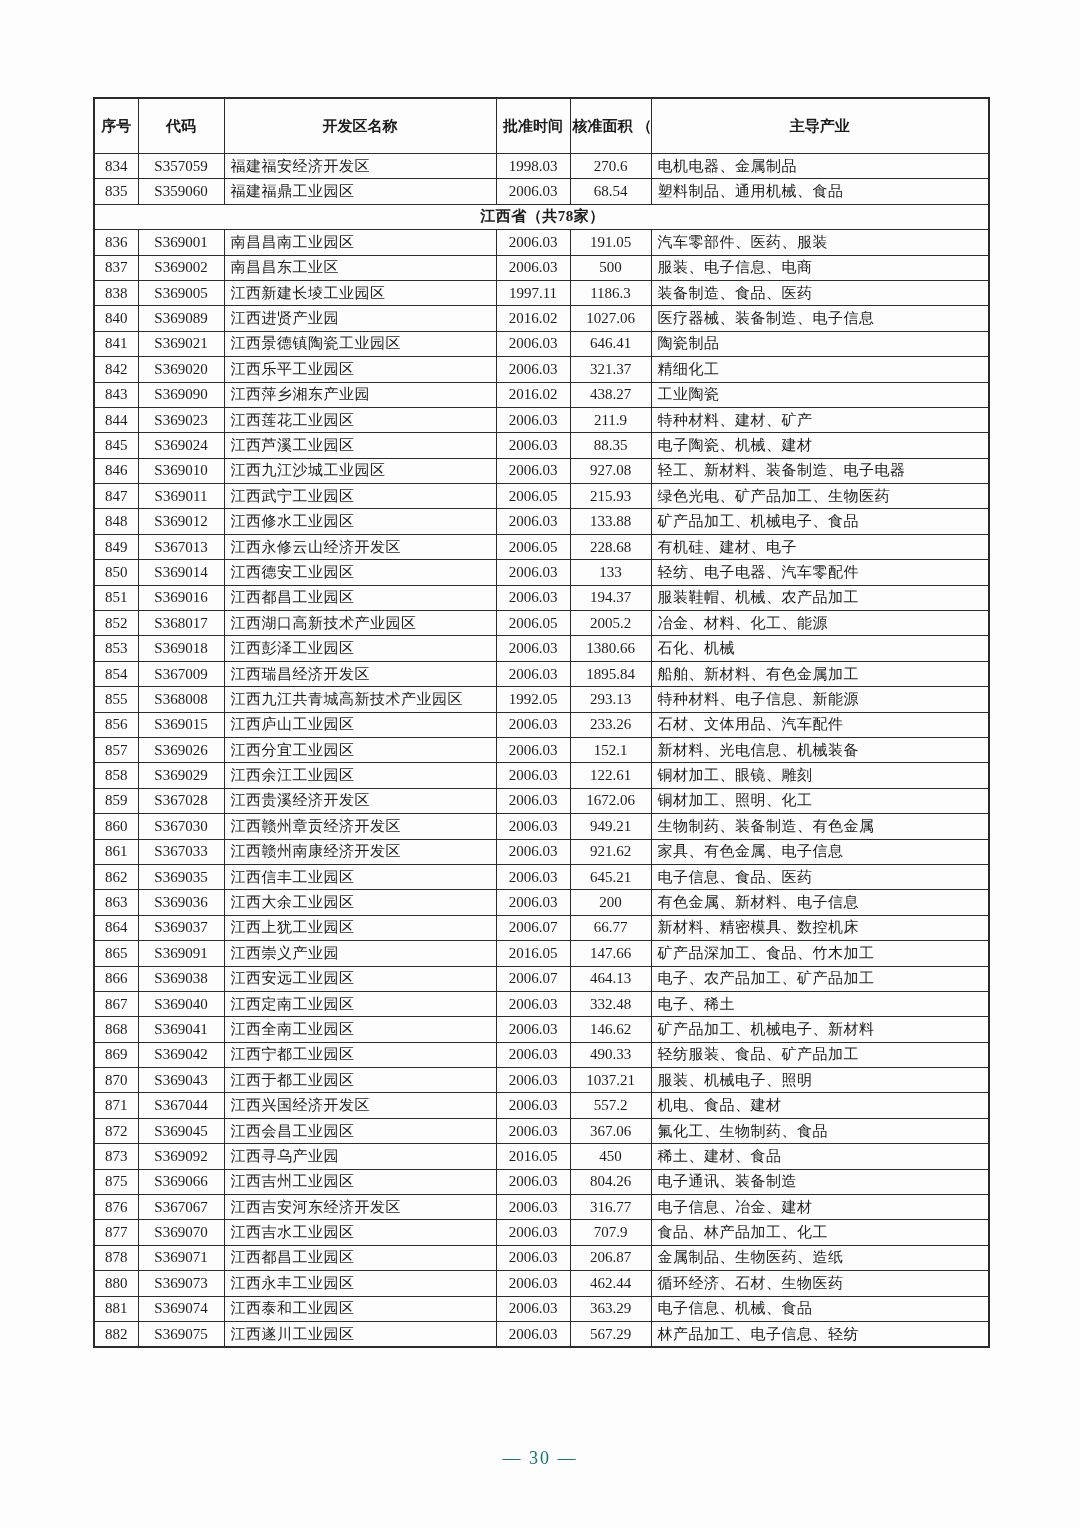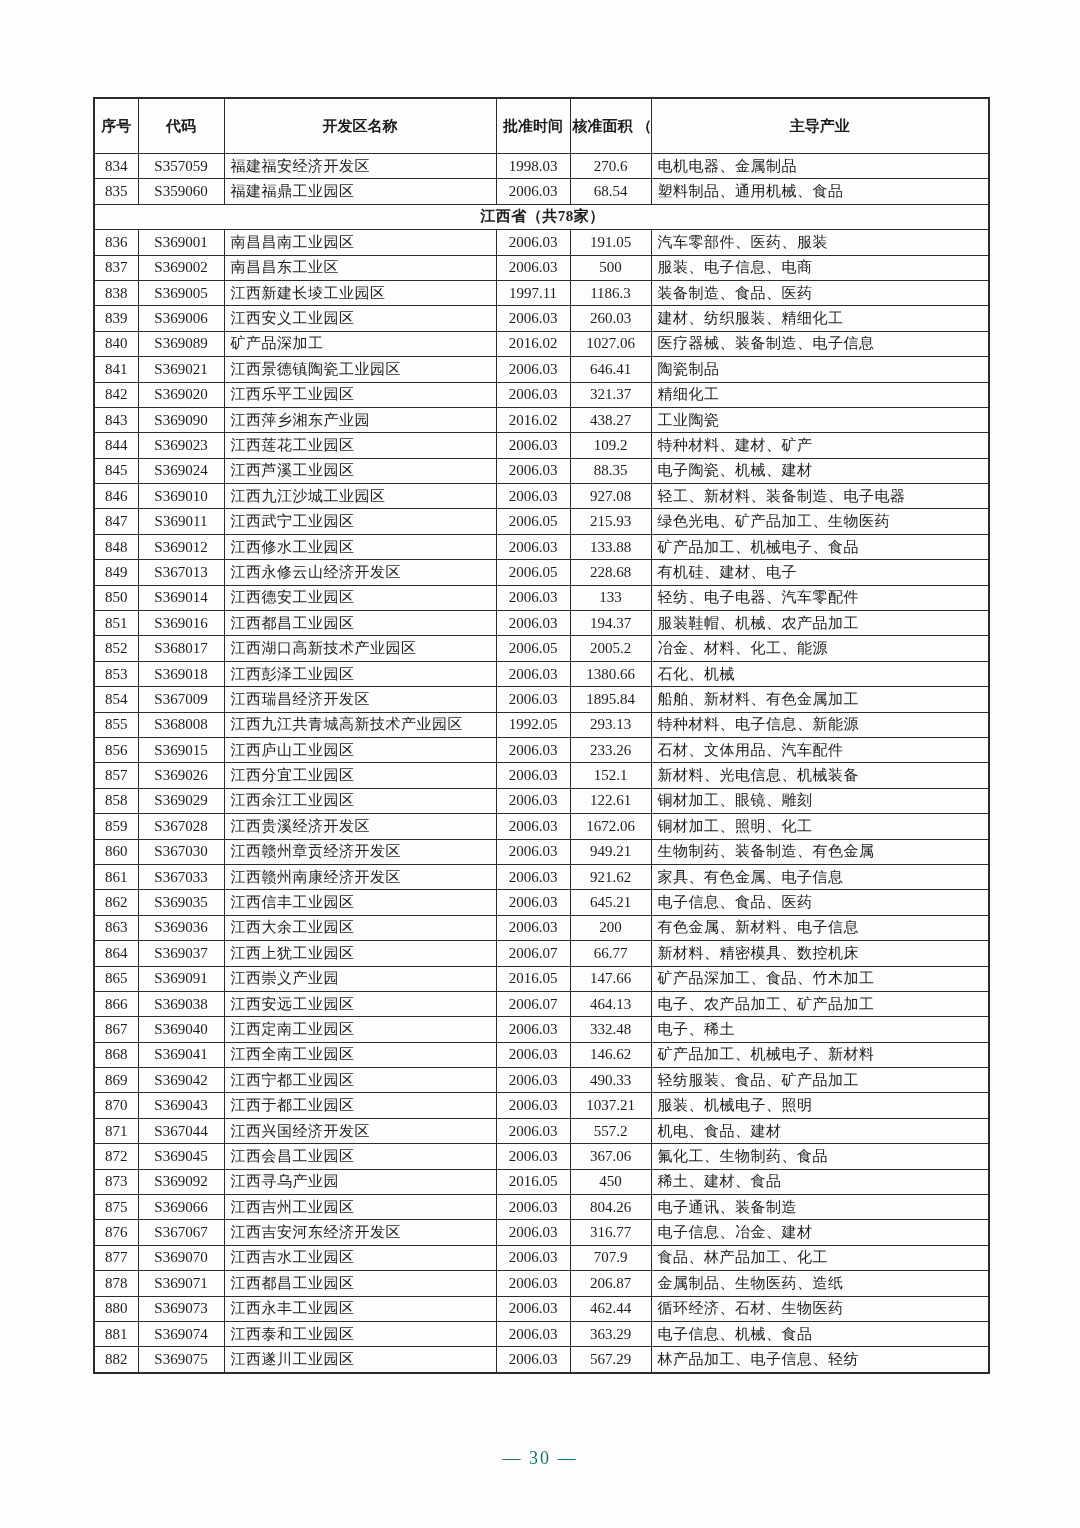--- a/index.html
+++ b/index.html
@@ -138,31 +138,23 @@
         </tr>
         <tr>
           <td class="c0">838</td>
           <td class="c1">S369005</td>
           <td class="c2">江西新建长堎工业园区</td>
           <td class="c3">1997.11</td>
           <td class="c4">1186.3</td>
           <td class="c5">装备制造、食品、医药</td>
         </tr>
         <tr>
-          <td class="c0">839</td>
-          <td class="c1">S369006</td>
-          <td class="c2">江西安义工业园区</td>
-          <td class="c3">2006.03</td>
-          <td class="c4">260.03</td>
-          <td class="c5">建材、纺织服装、精细化工</td>
-        </tr>
-        <tr>
           <td class="c0">840</td>
           <td class="c1">S369089</td>
-          <td class="c2">矿产品深加工</td>
+          <td class="c2">江西进贤产业园</td>
           <td class="c3">2016.02</td>
           <td class="c4">1027.06</td>
           <td class="c5">医疗器械、装备制造、电子信息</td>
         </tr>
         <tr>
           <td class="c0">841</td>
           <td class="c1">S369021</td>
           <td class="c2">江西景德镇陶瓷工业园区</td>
           <td class="c3">2006.03</td>
           <td class="c4">646.41</td>
@@ -182,21 +174,21 @@
           <td class="c2">江西萍乡湘东产业园</td>
           <td class="c3">2016.02</td>
           <td class="c4">438.27</td>
           <td class="c5">工业陶瓷</td>
         </tr>
         <tr>
           <td class="c0">844</td>
           <td class="c1">S369023</td>
           <td class="c2">江西莲花工业园区</td>
           <td class="c3">2006.03</td>
-          <td class="c4">109.2</td>
+          <td class="c4">211.9</td>
           <td class="c5">特种材料、建材、矿产</td>
         </tr>
         <tr>
           <td class="c0">845</td>
           <td class="c1">S369024</td>
           <td class="c2">江西芦溪工业园区</td>
           <td class="c3">2006.03</td>
           <td class="c4">88.35</td>
           <td class="c5">电子陶瓷、机械、建材</td>
         </tr>

